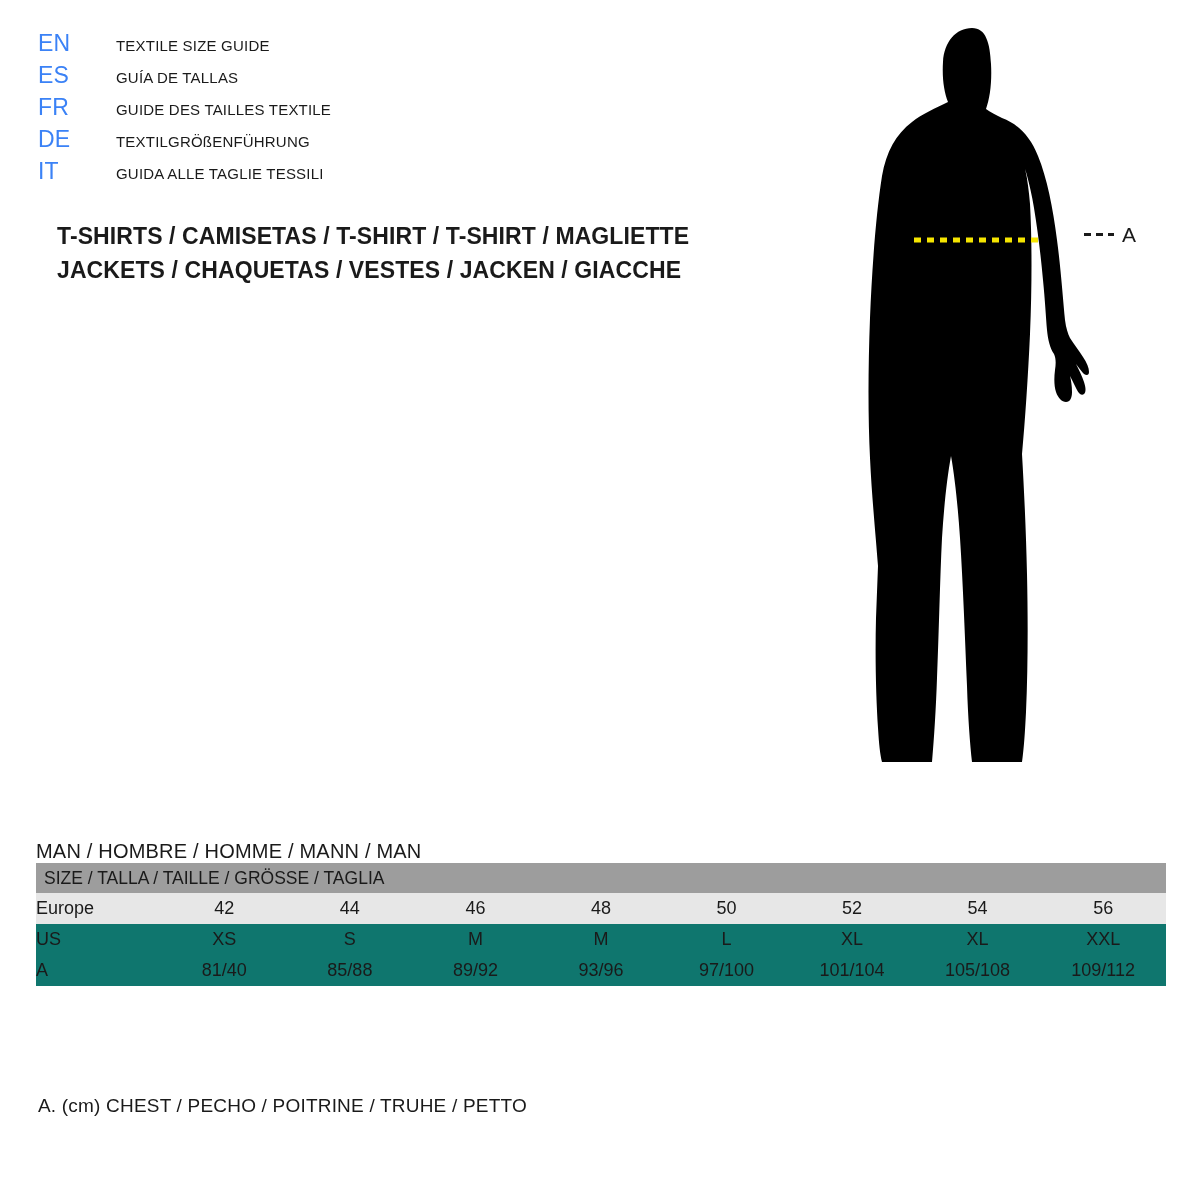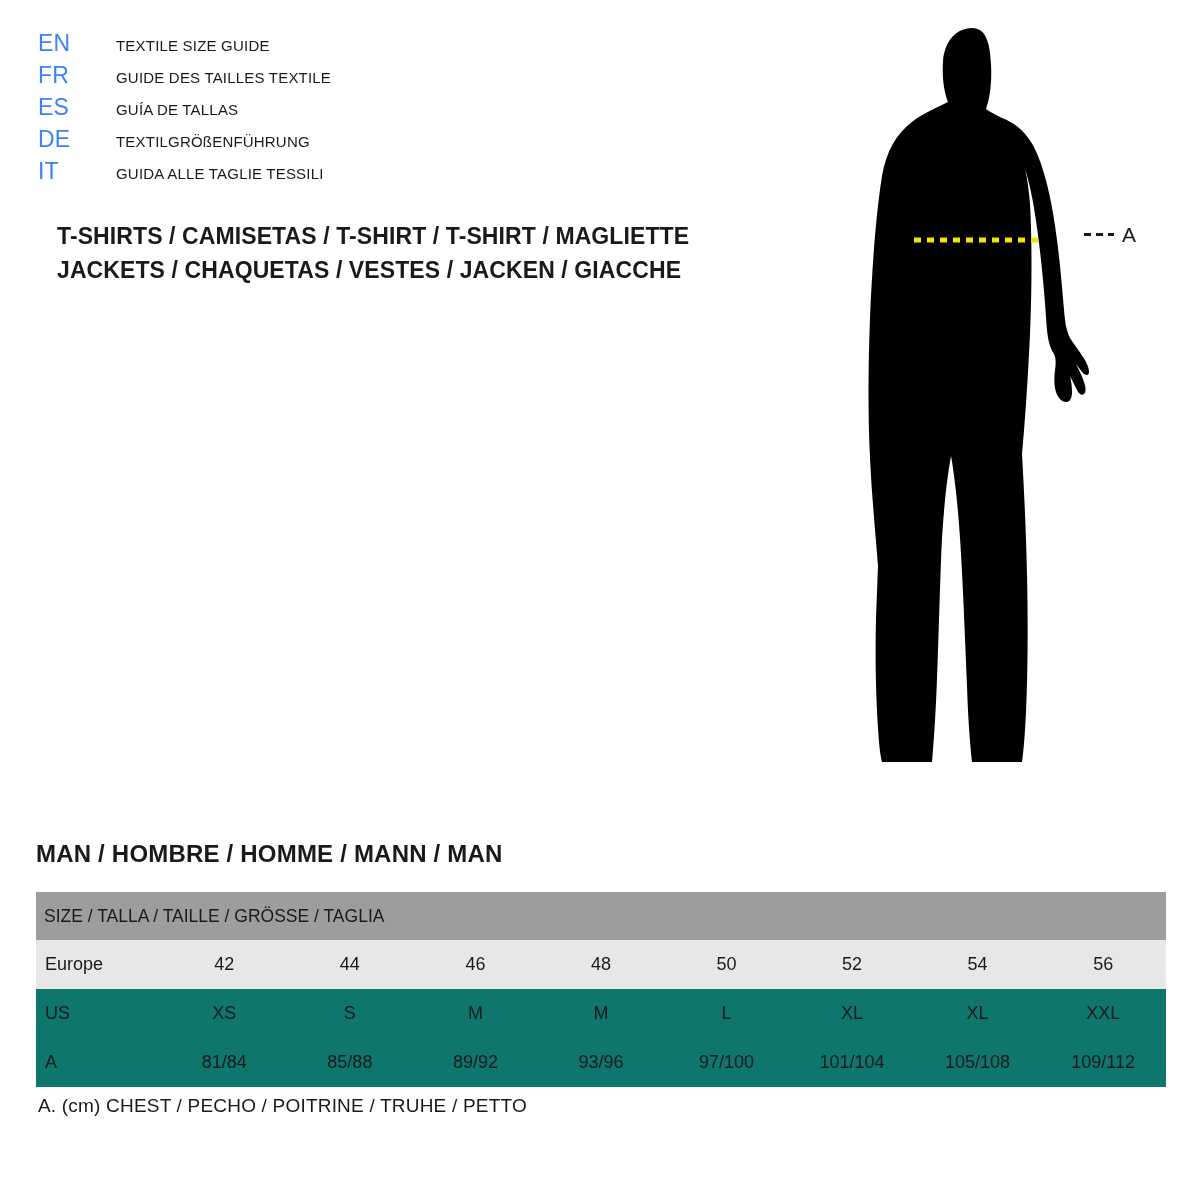--- a/index.html
+++ b/index.html
@@ -86,36 +86,36 @@
   }
 
   
   #table-section {
     position: absolute;
     left: 36px;
     top: 840px;
     width: 1130px;
   }
   #gender-title {
-    font-size: 24px;
-    font-weight: bold;
-    letter-spacing: 0.2px;
-    color: #1a1a1a;
-    margin-bottom: 24px;
+    font-size: 20px;
+    font-weight: normal;
+    letter-spacing: 0.2px;
+    color: #1a1a1a;
+    margin-bottom: 0;
   }
   table.size-table {
     border-collapse: collapse;
     width: 1130px;
     table-layout: fixed;
   }
   table.size-table td {
     font-size: 18px;
     color: #1a1a1a;
     height: 31px;
-    padding: 9px;
+    padding: 0;
     vertical-align: middle;
   }
   tr.header-row td {
     background: #9d9d9d;
     font-size: 17.5px;
     padding-left: 8px;
     height: 30px;
   }
   tr.band td {
     background: #e7e7e7;
@@ -143,26 +143,26 @@
 </style>
 </head>
 <body>
 
 <div id="lang-block">
   <div class="lang-row">
     <span class="lang-code">EN</span>
     <span class="lang-text">TEXTILE SIZE GUIDE</span>
   </div>
   <div class="lang-row">
+    <span class="lang-code">ES</span>
+    <span class="lang-text">GUÍA DE TALLAS</span>
+  </div>
+  <div class="lang-row">
     <span class="lang-code">FR</span>
     <span class="lang-text">GUIDE DES TAILLES TEXTILE</span>
-  </div>
-  <div class="lang-row">
-    <span class="lang-code">ES</span>
-    <span class="lang-text">GUÍA DE TALLAS</span>
   </div>
   <div class="lang-row">
     <span class="lang-code">DE</span>
     <span class="lang-text">TEXTILGRÖßENFÜHRUNG</span>
   </div>
   <div class="lang-row">
     <span class="lang-code">IT</span>
     <span class="lang-text">GUIDA ALLE TAGLIE TESSILI</span>
   </div>
 </div>
@@ -257,21 +257,21 @@
         <td class="val-cell">S</td>
         <td class="val-cell">M</td>
         <td class="val-cell">M</td>
         <td class="val-cell">L</td>
         <td class="val-cell">XL</td>
         <td class="val-cell">XL</td>
         <td class="val-cell">XXL</td>
       </tr>
       <tr class="plain">
         <td class="label-cell">A</td>
-        <td class="val-cell">81/84</td>
+        <td class="val-cell">81/40</td>
         <td class="val-cell">85/88</td>
         <td class="val-cell">89/92</td>
         <td class="val-cell">93/96</td>
         <td class="val-cell">97/100</td>
         <td class="val-cell">101/104</td>
         <td class="val-cell">105/108</td>
         <td class="val-cell">109/112</td>
       </tr>
     </tbody>
   </table>

